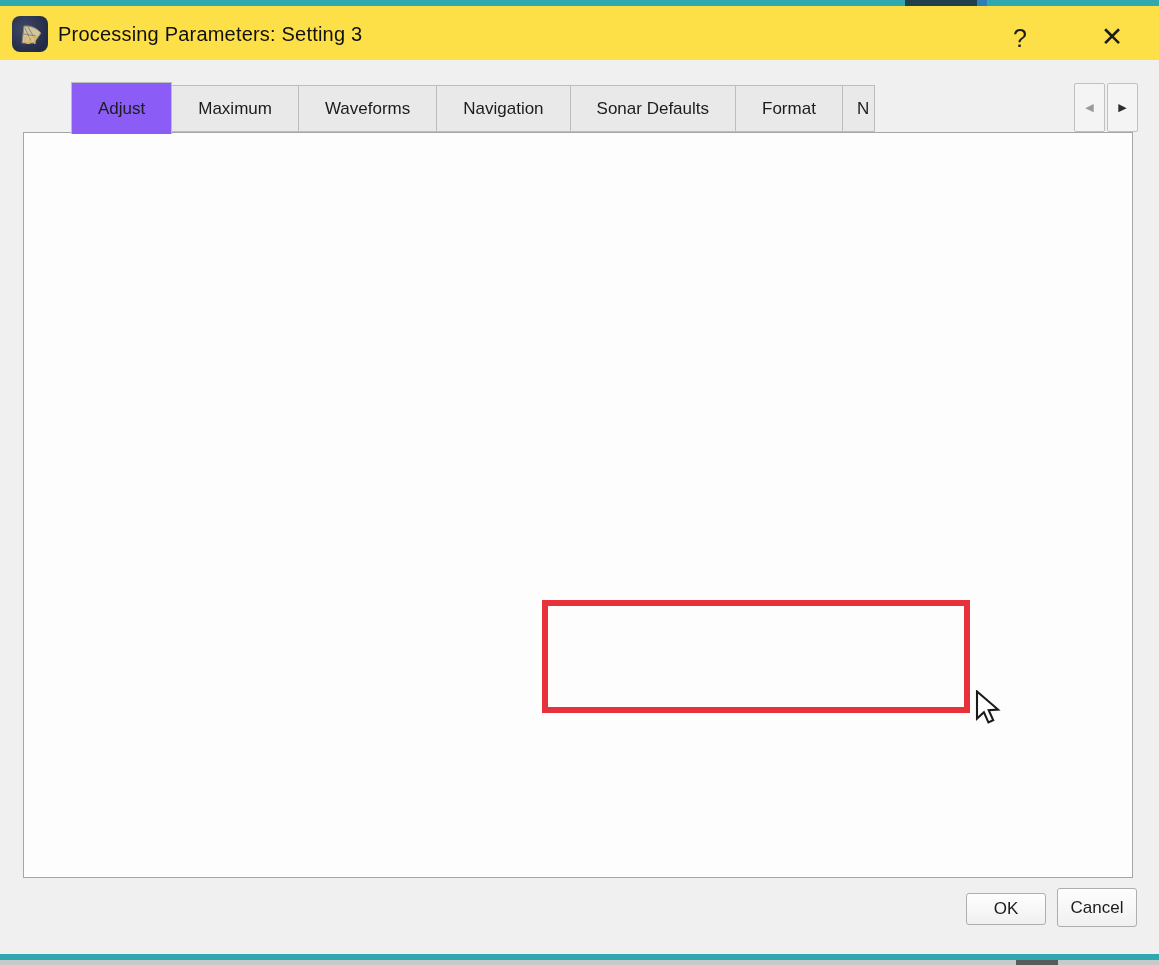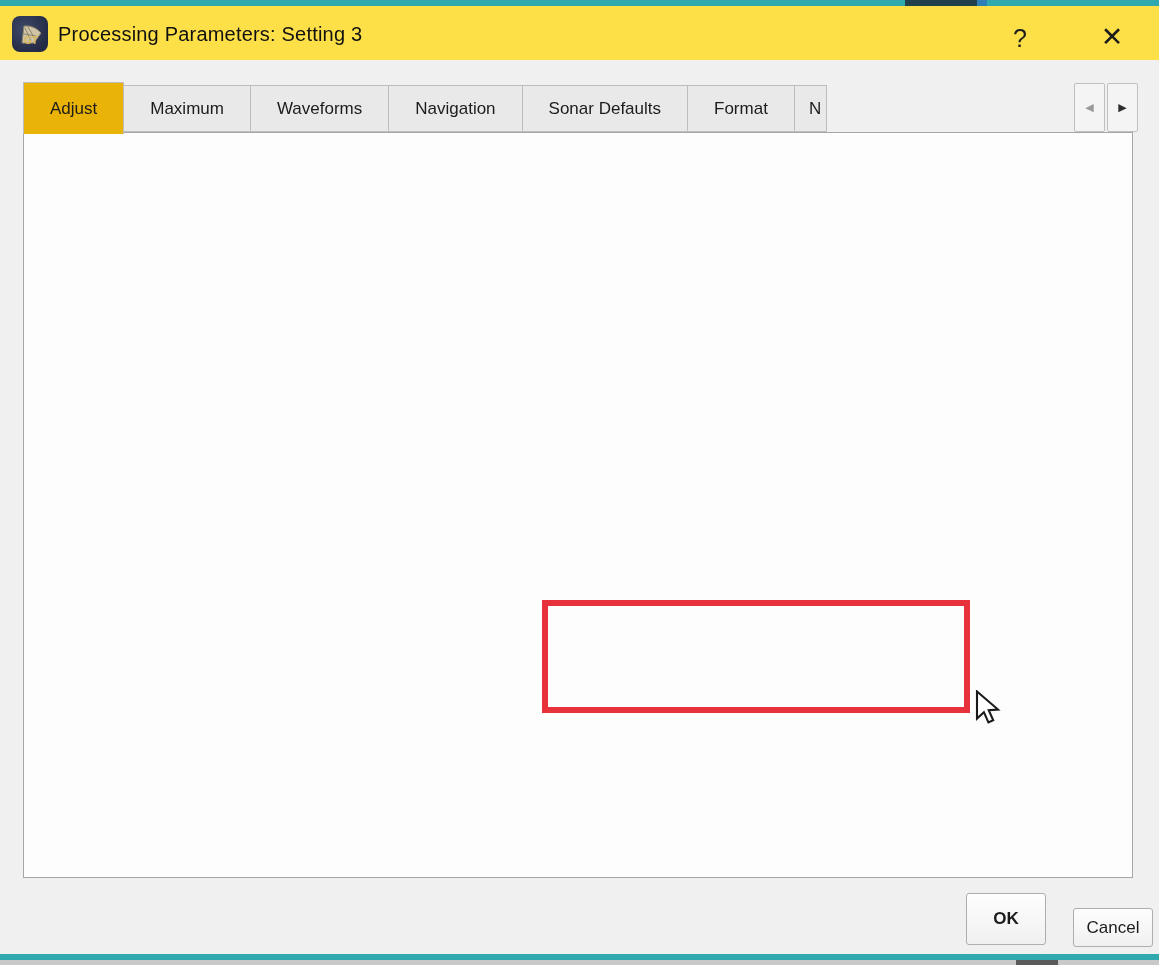--- a/index.html
+++ b/index.html
@@ -35,21 +35,21 @@
 
   
   .tabbar { left:23px; top:82px; width:1050px; height:51px; display:flex; align-items:flex-start; }
   .tab {
     height:47px; margin-top:3px; padding:0 26px; display:flex; align-items:center;
     background:#e9e9e9; border:1px solid #bdbdbd; border-left-width:0;
     font-size:17px; color:#1c1c1c; white-space:nowrap; cursor:pointer;
   }
   .tab:first-child { border-left-width:1px; }
   .tab.active {
-    height:52px; margin-top:0; background:#eab308; border-bottom:none; z-index:3; position:relative;
+    height:52px; margin-top:0; background:#8b5cf6; border-bottom:none; z-index:3; position:relative;margin-left:48px;
   }
   .tab.clipped { width:32px; min-width:32px; padding:0 0 0 14px; overflow:hidden; }
   .tab-scroll {
     top:83px; width:31px; height:49px; background:#f4f4f4; border:1px solid #c0c0c0;
     border-radius:2px; display:flex; align-items:center; justify-content:center;
     font-size:11px; cursor:pointer;
   }
   .tab-scroll.left  { left:1074px; color:#9a9a9a; }
   .tab-scroll.right { left:1107px; color:#2e2e2e; }
 
@@ -86,22 +86,22 @@
   
   .highlight-rect { left:542px; top:600px; width:428px; height:113px;
     border:6px solid #e8323b; z-index:5; pointer-events:none; }
 
   
   .btn {
     display:flex; align-items:center; justify-content:center; font-size:17px; color:#1c1c1c;
     background:linear-gradient(#fefefe,#f0f0f0); border:1px solid #aeaeae; border-radius:3px;
     cursor:pointer;
   }
-  .btn-ok { left:966px; top:893px; width:80px; height:52px;font-weight:bold; }
-  .btn-cancel { left:1057px; top:908px; width:80px; height:39px;margin-left:16px; }
+  .btn-ok { left:966px; top:893px; width:80px; height:32px; }
+  .btn-cancel { left:1057px; top:888px; width:80px; height:39px; }
 
   .cursor { left:974px; top:690px; width:30px; height:36px; z-index:10; pointer-events:none; }
 </style>
 </head>
 <body>
 
 <div class="screen">
 
   <div class="abs accent-top"></div>
   <div class="abs accent-seg-dark"></div>

